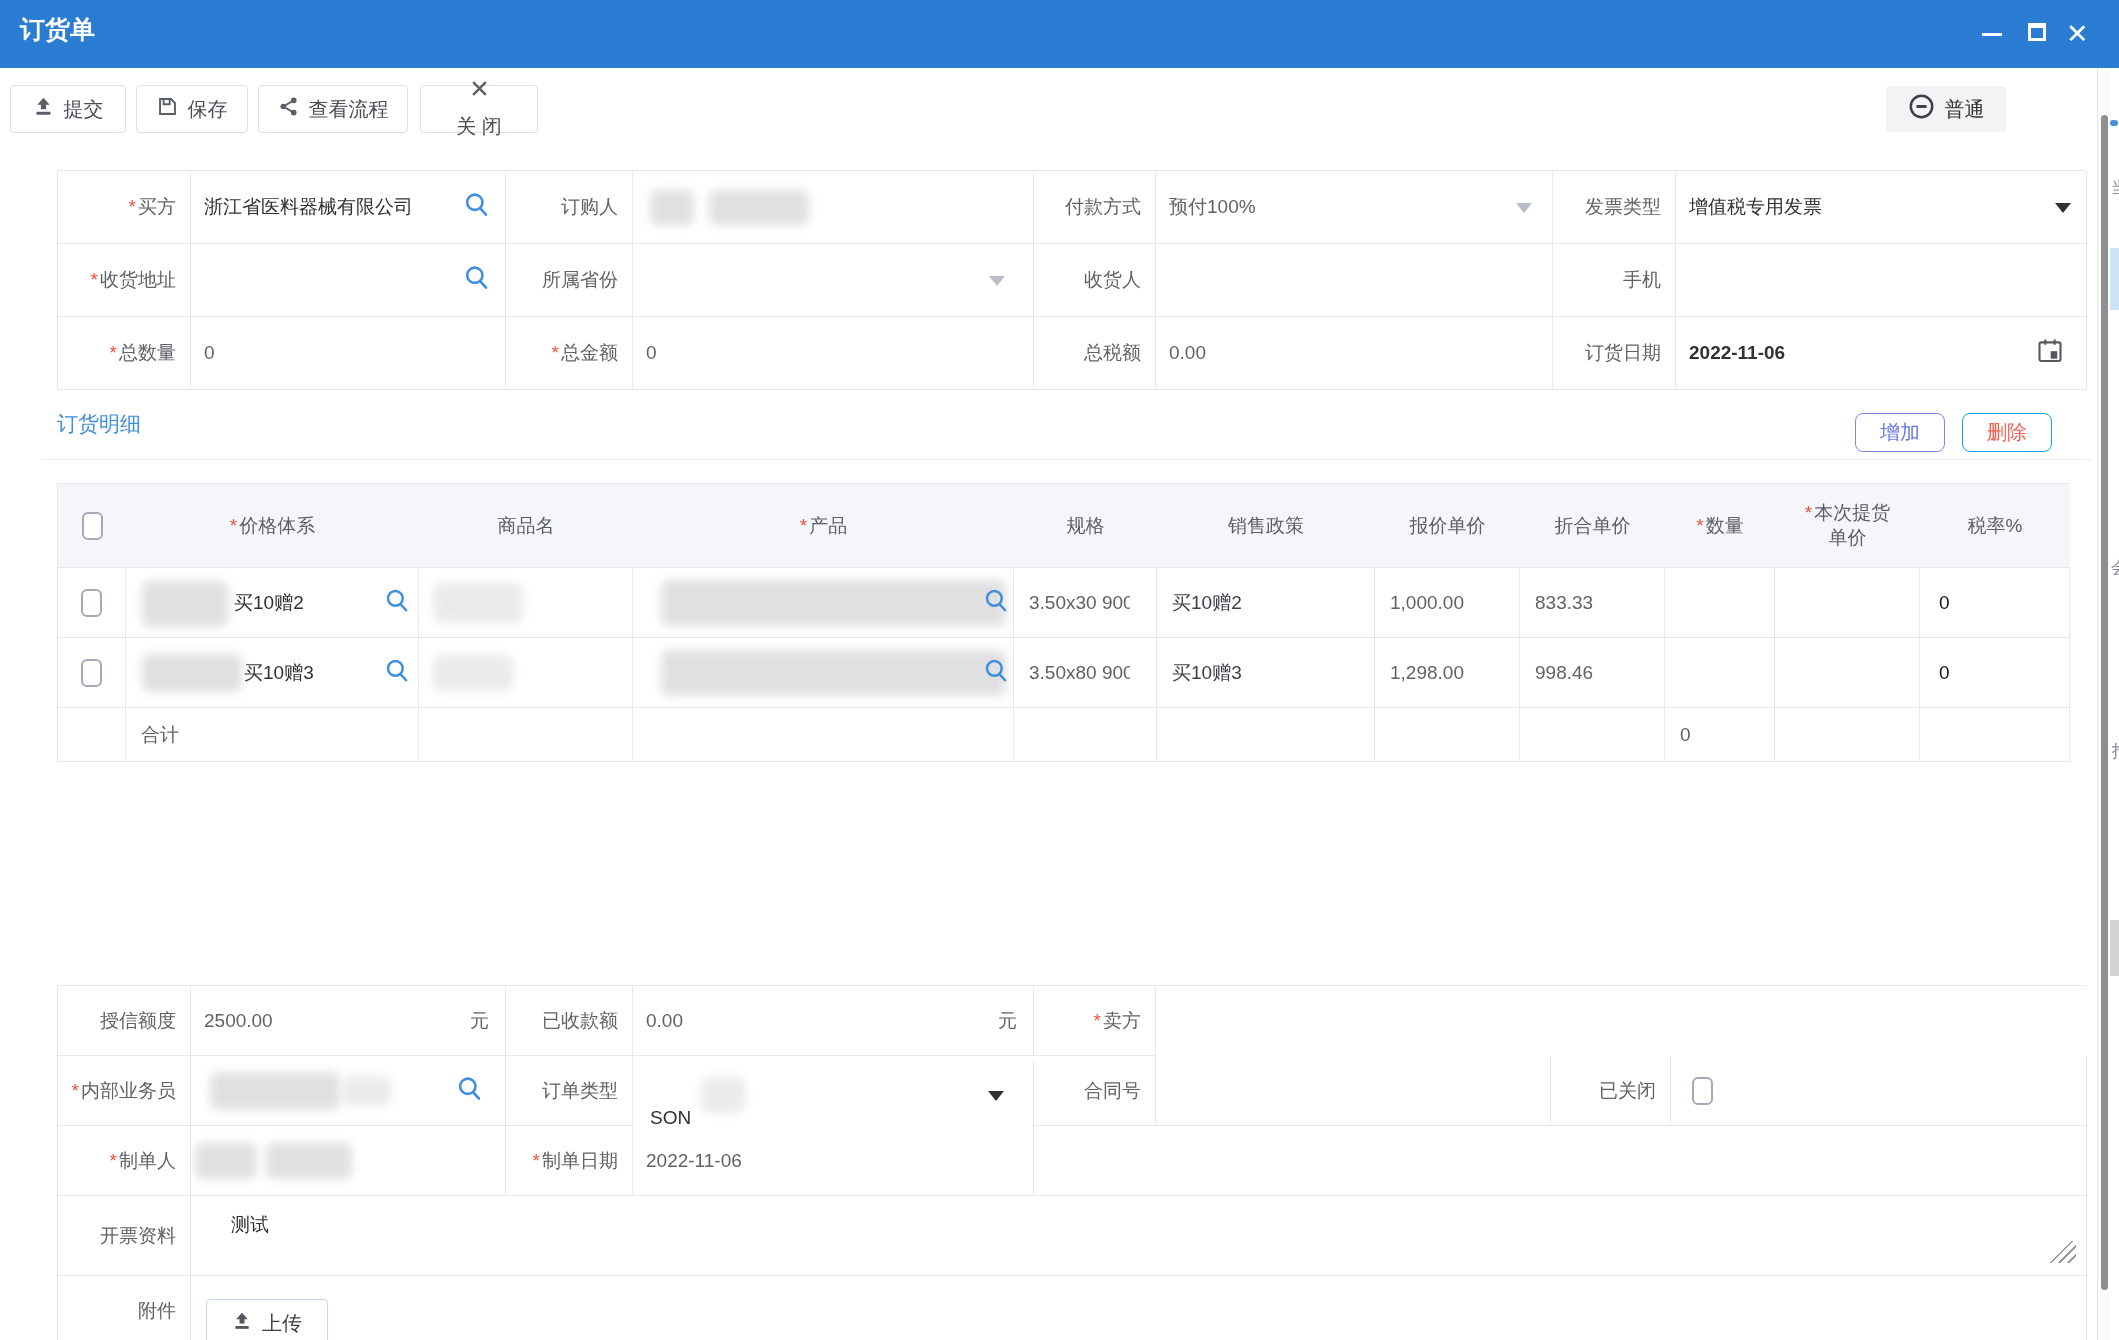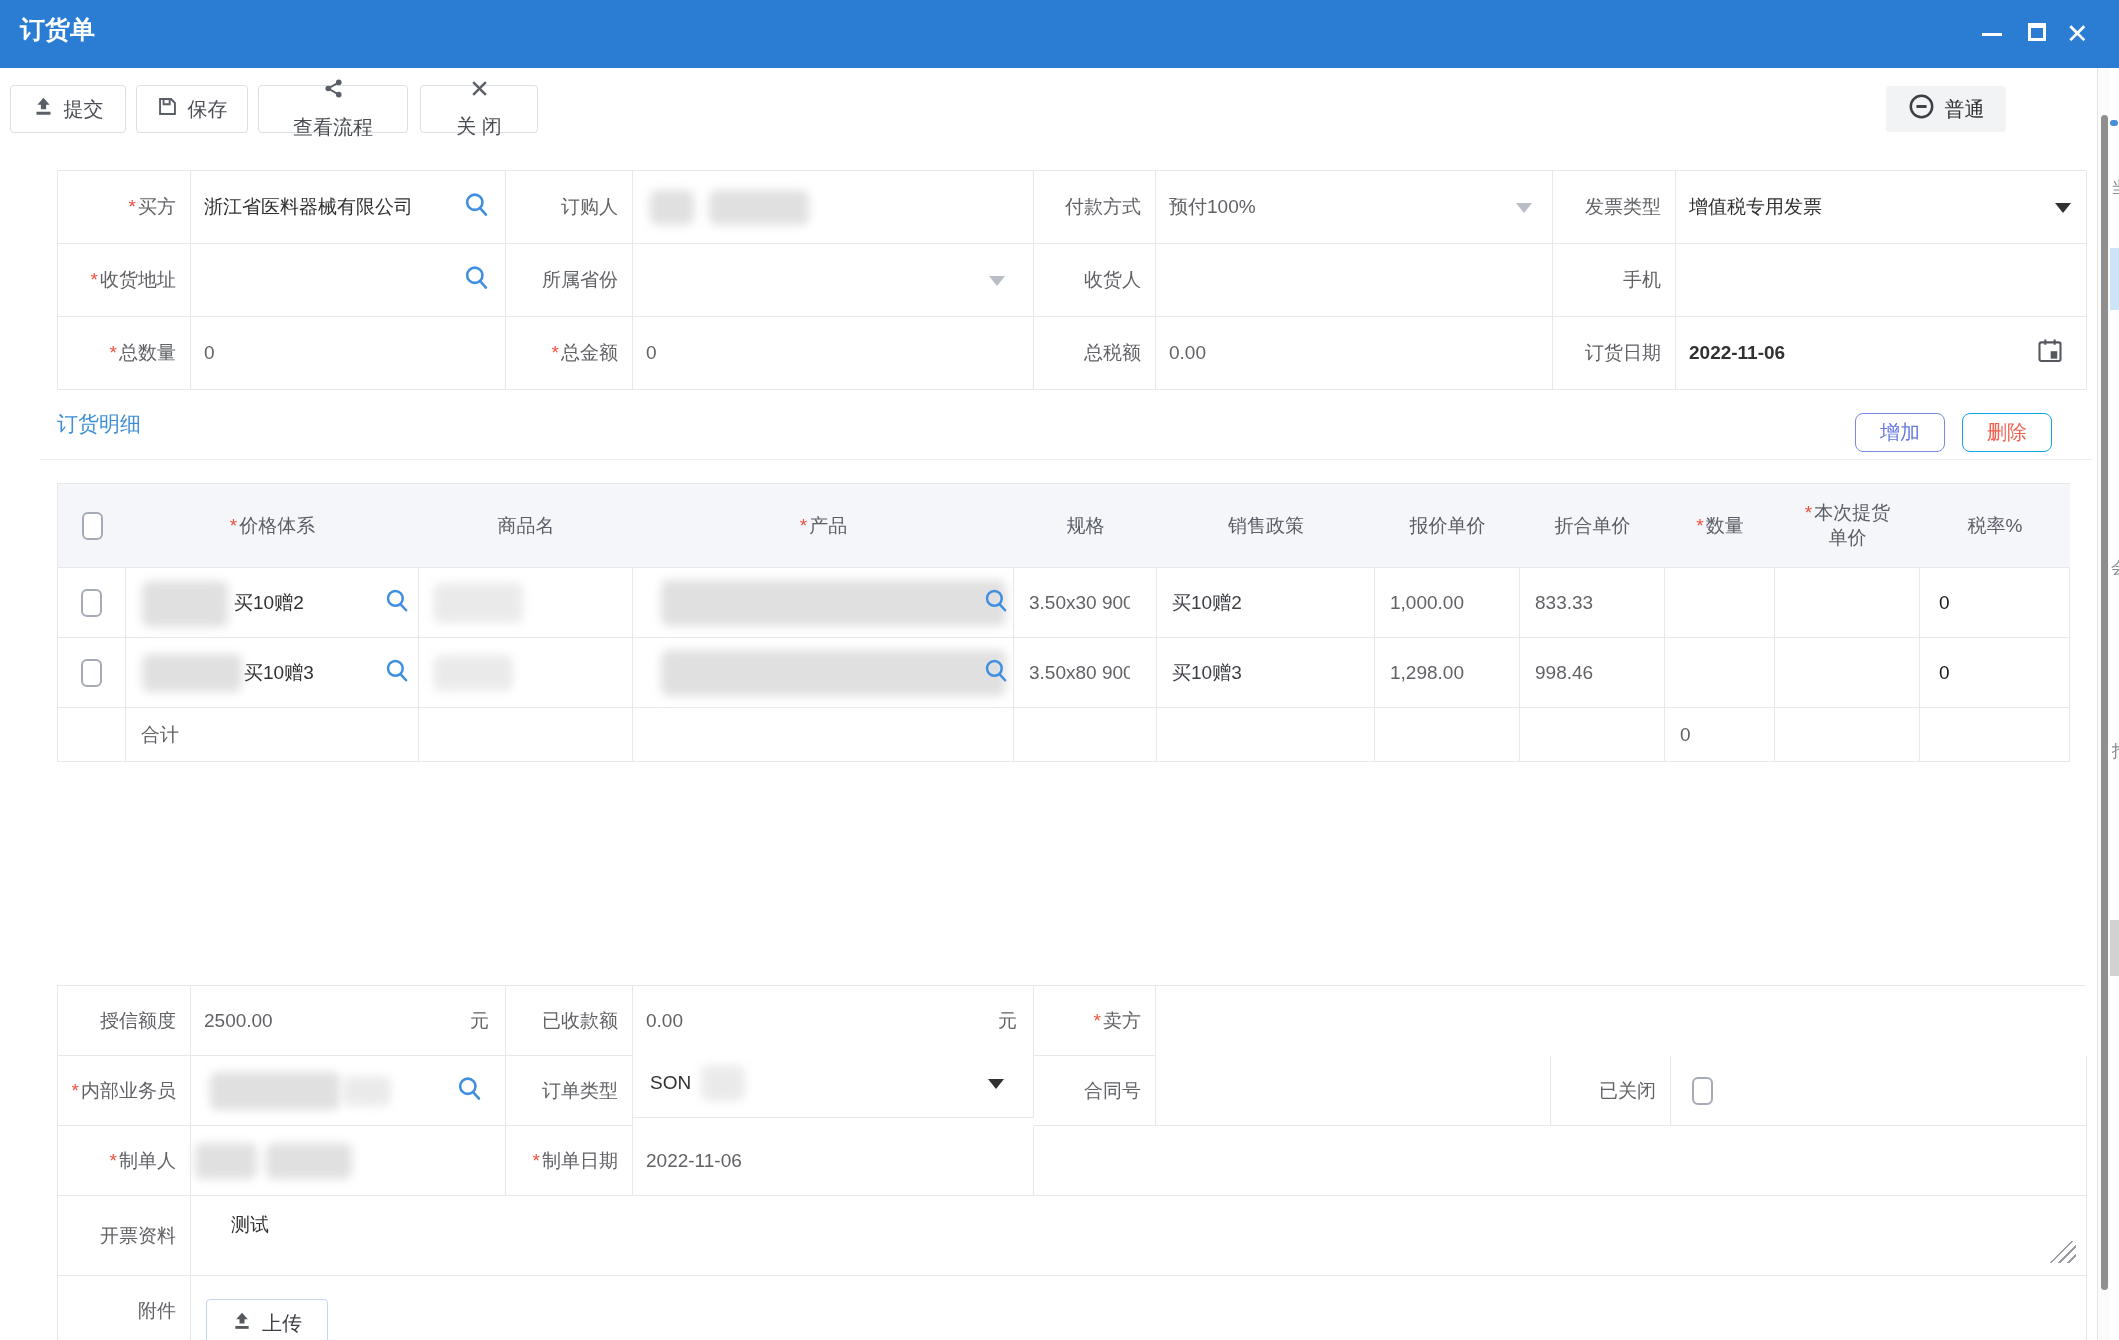--- a/index.html
+++ b/index.html
@@ -65,21 +65,21 @@
         </svg></span>
     <span>提交</span>
   </div>
   <div class="tbtn" style="left:136px;width:112px;">
     <span><svg width="21" height="21" viewBox="0 0 24 24" fill="none" stroke="#5a5e66" stroke-width="2.2">
           <path d="M3.5 3.5 H16 L20.5 8 V20.5 H3.5 Z"></path>
           <path d="M7.5 3.5 V9.5 H14.5 V3.5"></path>
         </svg></span>
     <span>保存</span>
   </div>
-  <div class="tbtn" style="left:258px;width:150px;flex-direction:column;">
+  <div class="tbtn" style="left:258px;width:150px;">
     <span><svg width="21" height="21" viewBox="0 0 24 24">
           <line x1="6" y1="12" x2="18" y2="5" stroke="#5a5e66" stroke-width="2.2"></line>
           <line x1="6" y1="12" x2="18" y2="19" stroke="#5a5e66" stroke-width="2.2"></line>
           <circle cx="18" cy="5" r="3.2" fill="#5a5e66"></circle>
           <circle cx="6" cy="12" r="3.2" fill="#5a5e66"></circle>
           <circle cx="18" cy="19" r="3.2" fill="#5a5e66"></circle>
         </svg></span>
     <span>查看流程</span>
   </div>
   <div class="tbtn" style="left:420px;width:118px;flex-direction:column;">
@@ -369,21 +369,21 @@
       <span class="redact" style="left:19px;top:16px;width:130px;height:38px;"></span>
       <span class="redact light" style="left:152px;top:20px;width:48px;height:30px;"></span>
       <span class="search" style="right:22px;"><svg width="27" height="27" viewBox="0 0 24 24" fill="none">
             <circle cx="10.5" cy="10" r="6.8" stroke="#3f8fe0" stroke-width="2.3"></circle>
             <line x1="15.4" y1="15.5" x2="20.4" y2="21" stroke="#3f8fe0" stroke-width="2.3" stroke-linecap="round"></line>
           </svg></span>
     </div>
     <div class="lbl" style="left:448px;top:70px;width:127px;height:70px;">
         <span>订单类型</span>
       </div>
-    <div class="fld" style="left:575px;top:62px;width:401px;height:70px;">
+    <div class="fld" style="left:575px;top:74px;width:401px;height:70px;align-items:flex-end;">
       <span class="dark" style="margin-left:4px;">SON</span>
       <span class="redact light" style="left:68px;top:17px;width:44px;height:36px;"></span>
       <span class="tri" style="right:29px;border-top-color:#303133;"></span>
     </div>
     <div class="lbl" style="left:976px;top:70px;width:122px;height:70px;">
         <span>合同号</span>
       </div>
     <div class="fld" style="left:1098px;top:70px;width:395px;height:70px;"></div>
     <div class="lbl" style="left:1493px;top:70px;width:120px;height:70px;">
         <span>已关闭</span>

